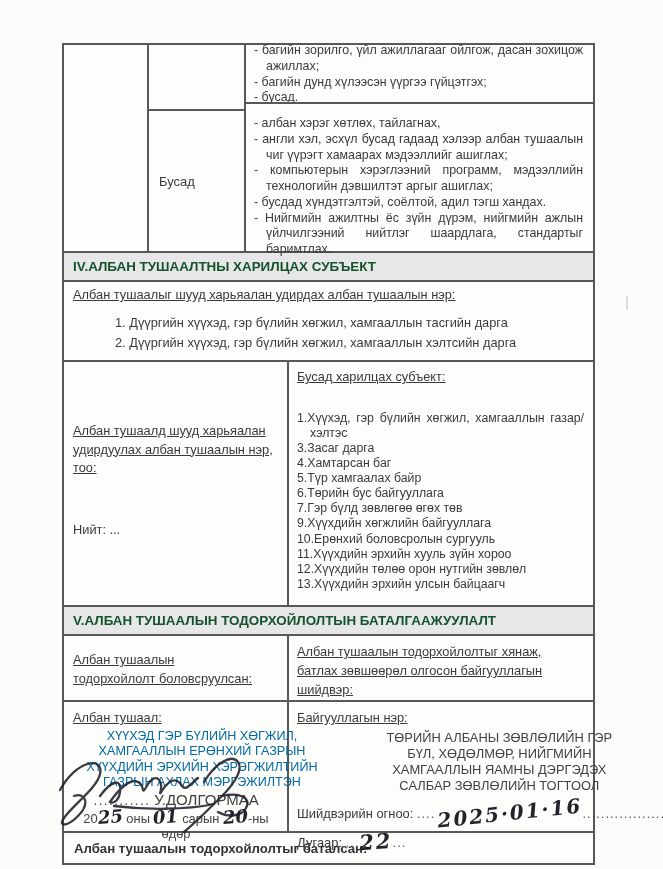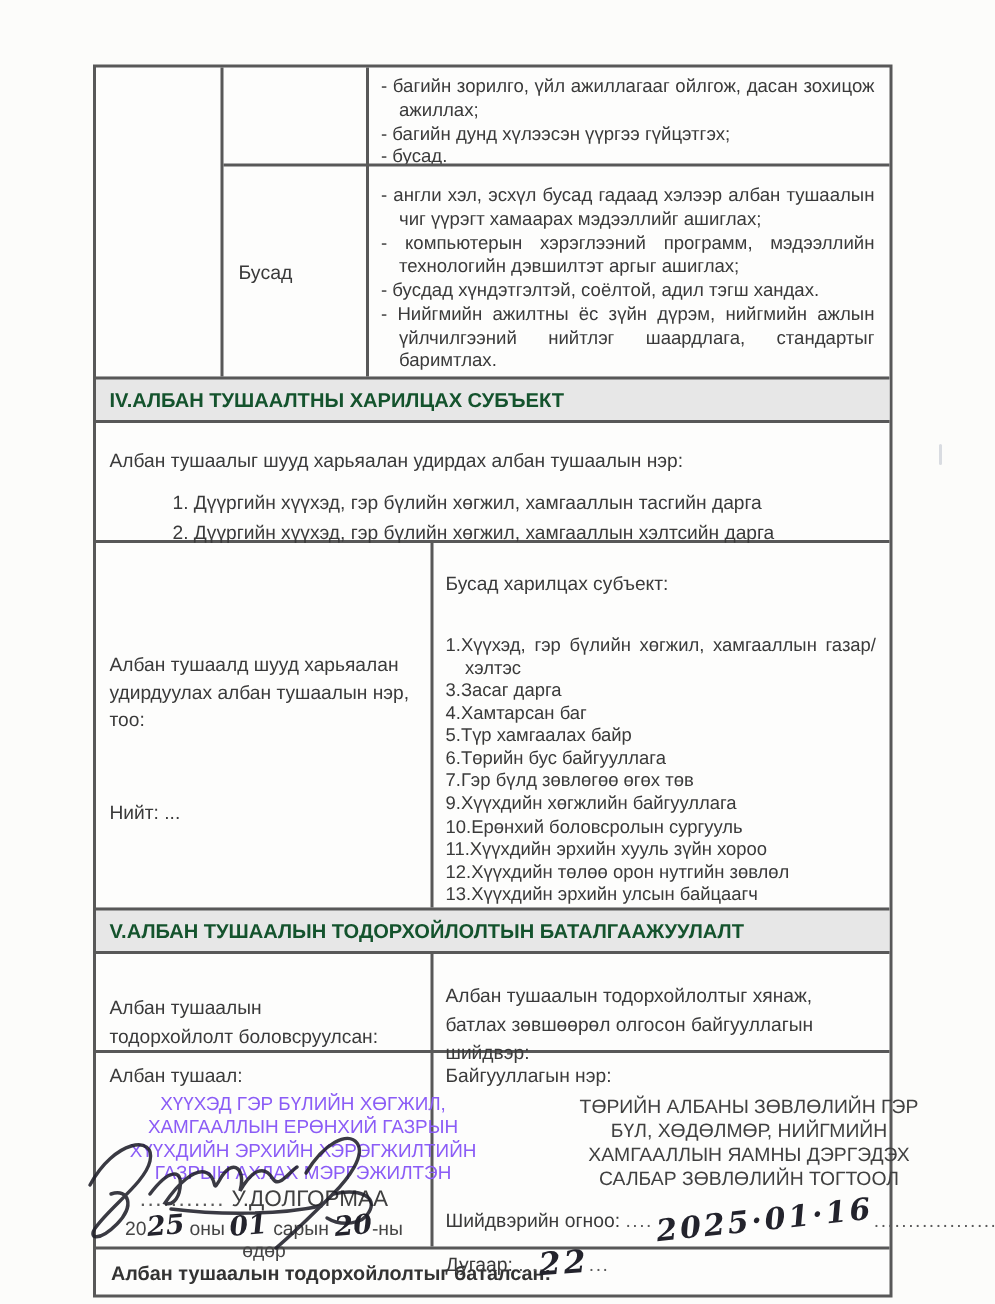--- a/index.html
+++ b/index.html
@@ -26,21 +26,21 @@
   .cellB1{height:64px;box-sizing:border-box;}
   .cellB2{flex:1;border-top:2px solid #585858;box-sizing:border-box;display:flex;align-items:center;padding-left:10px;font-size:13px;}
   .cellC1{height:64px;box-sizing:border-box;padding:5px 10px 0 8px;}
   .cellC2{flex:1;border-top:2px solid #585858;box-sizing:border-box;padding:12px 10px 0 8px;}
   .bullet{font-size:12.4px;line-height:1.27;padding-left:12px;text-indent:-12px;text-align:justify;}
   
   .sechdr{height:29px;background:#e7e7e7;align-items:center;padding-left:9px;
           font-weight:bold;font-size:13.4px;color:#14532d;}
   
   .band-mgr{height:80px;display:block;padding:5px 10px 0 9px;}
-  .u{margin-top:12px;}
+  .u{text-decoration:underline;}
   .lbl{font-size:12.8px;}
   .mgr-list{margin-top:11px;}
   .mgr-list > div{font-size:12.8px;line-height:1.55;padding-left:64px;text-indent:-22px;}
   
   .twocol .lcell{width:223px;box-sizing:border-box;}
   .twocol .rcell{flex:1;border-left:2px solid #585858;box-sizing:border-box;}
   .band-subj{height:245px;}
   .band-subj .lcell{padding:60px 14px 0 9px;}
   .band-subj .rcell{padding:6px 9px 0 8px;}
   .subj-heading{font-size:12.8px;line-height:1.45;}
@@ -48,21 +48,21 @@
   .subj-list{margin-top:24px;}
   .subj-list > div{font-size:12.3px;line-height:1.23;padding-left:13px;text-indent:-13px;text-align:justify;}
   .band-dev{height:66px;}
   .band-dev .lcell{padding:14px 30px 0 9px;}
   .band-dev .rcell{padding:6px 10px 0 8px;}
   .dev-heading{font-size:12.8px;line-height:1.5;}
   
   .band-sign{height:131px;}
   .band-sign .lcell{padding:6px 8px 0 9px;position:relative;}
   .band-sign .rcell{padding:6px 10px 0 8px;}
-  .org-title{font-size:12.6px;line-height:1.22;text-align:center;width:258px;margin:3px auto 0;color:#8b5cf6;}
+  .org-title{font-size:12.6px;line-height:1.22;text-align:center;width:258px;margin:3px auto 0;color:#0369a1;}
   .org-title2{font-size:12.9px;line-height:1.25;text-align:center;width:248px;margin:4px auto 0;color:#404040;}
   .name-line{font-size:15px;text-align:center;margin-top:1px;color:#404040;}
   .date-line{font-size:12.9px;text-align:center;margin-top:3px;color:#454545;}
   .dotted{letter-spacing:1px;color:#5a5a5a;}
   .hw{font-family:"DejaVu Serif","Liberation Serif",serif;font-style:italic;font-weight:600;color:#23232c;}
   .hw-sm{font-size:18px;display:inline-block;transform:rotate(-5deg);line-height:0;}
   .field-line{font-size:12.9px;margin-top:4px;position:relative;white-space:nowrap;}
   .hw-date{font-size:20px;display:inline-block;transform:rotate(-6deg) translateY(2px);letter-spacing:2px;margin-left:2px;}
   .hw-num{font-size:21px;display:inline-block;transform:rotate(-4deg) translateY(2px);letter-spacing:2px;}
   .sig-svg{position:absolute;left:-8px;top:50px;pointer-events:none;}
@@ -81,20 +81,21 @@
       <div class="cellB1"></div>
       <div class="cellB2">Бусад</div>
     </div>
     <div class="colC">
       <div class="cellC1">
           <div class="bullet">- багийн зорилго, үйл ажиллагааг ойлгож, дасан зохицож ажиллах;</div>
           <div class="bullet">- багийн дунд хүлээсэн үүргээ гүйцэтгэх;</div>
           <div class="bullet">- бусад.</div>
         </div>
       <div class="cellC2">
+          <div class="bullet">- албан хэрэг хөтлөх, тайлагнах,</div>
           <div class="bullet">- англи хэл, эсхүл бусад гадаад хэлээр албан тушаалын чиг үүрэгт хамаарах мэдээллийг ашиглах;</div>
           <div class="bullet">- компьютерын хэрэглээний программ, мэдээллийн технологийн дэвшилтэт аргыг ашиглах;</div>
           <div class="bullet">- бусдад хүндэтгэлтэй, соёлтой, адил тэгш хандах.</div>
           <div class="bullet">- Нийгмийн ажилтны ёс зүйн дүрэм, нийгмийн ажлын үйлчилгээний нийтлэг шаардлага, стандартыг баримтлах.</div>
         </div>
     </div>
   </div>
 
   <div class="band sechdr">IV.АЛБАН ТУШААЛТНЫ ХАРИЛЦАХ СУБЪЕКТ</div>
 

